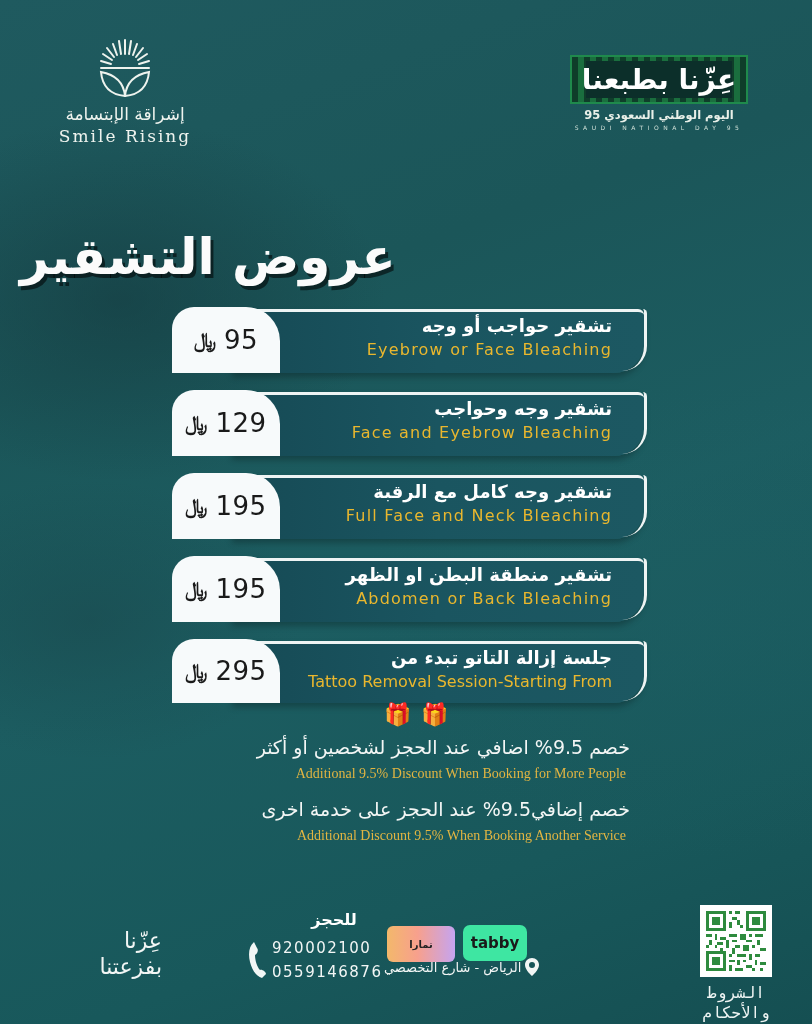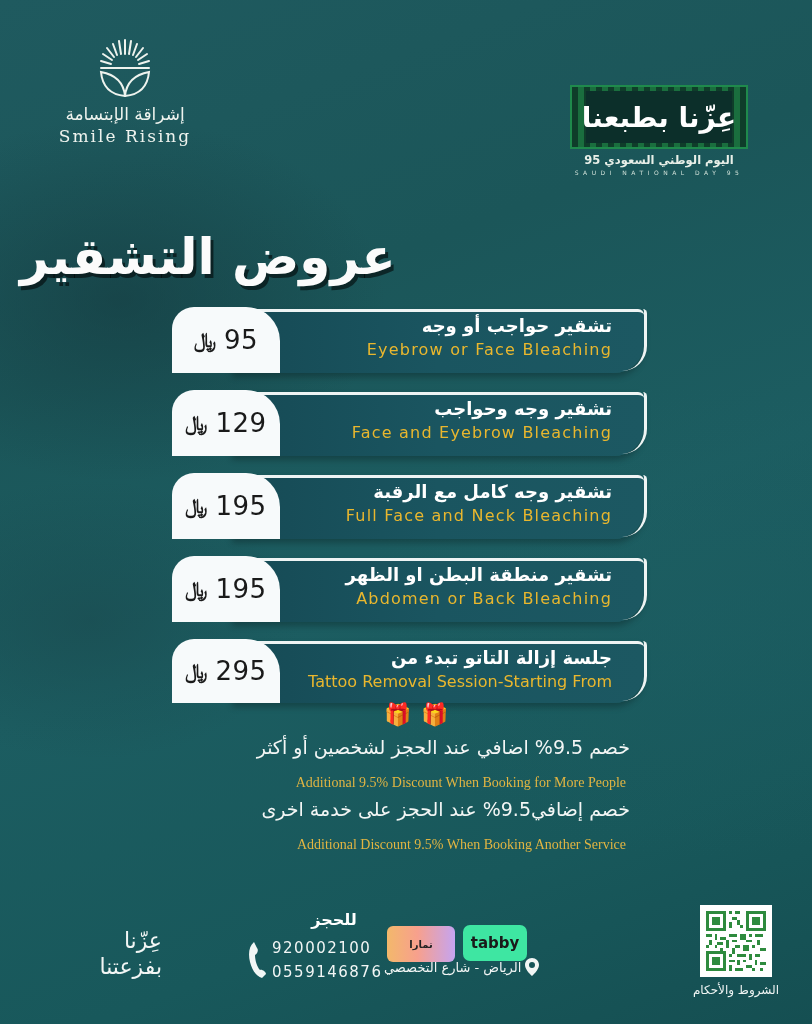--- a/index.html
+++ b/index.html
@@ -22,24 +22,24 @@
   }
   .brand-logo svg { display: block; margin: 0 auto; }
   .brand-ar { font-size: 17px; margin-top: 4px; letter-spacing: 0.5px; direction: rtl; }
   .brand-en { font-family: "DejaVu Serif", serif; font-size: 17px; letter-spacing: 2px; margin-top: 2px; }
 
   .national-day {
     position: absolute; left: 570px; top: 55px; width: 178px;
     text-align: center;
   }
   .nd-box {
-    height: 64px; border: 2px solid #1f8a4c; background:
+    height: 49px; border: 2px solid #1f8a4c; background:
       repeating-linear-gradient(90deg, #0f3d2a 0 6px, #1a6e3e 6px 12px),
       #0f3d2a;
-    position: relative; display: flex; align-items: center; justify-content: center; margin-top: 30px;
+    position: relative; display: flex; align-items: center; justify-content: center;
   }
   .nd-box::before {
     content: ""; position: absolute; inset: 4px 14px;
     background: #0c2f2a;
   }
   .nd-title {
     position: relative; color: #fff; font-weight: bold; font-size: 28px; direction: rtl;
     letter-spacing: 1px;
   }
   .nd-sub { font-size: 11.5px; color: #e8efe8; margin-top: 4px; direction: rtl; font-weight: bold; }
@@ -89,21 +89,21 @@
   .offer:nth-child(5) .offer-en { letter-spacing: 0; font-size: 16px; }
 
   
   .gifts { position: absolute; left: 384px; top: 702px; font-size: 22px; letter-spacing: 10px; }
   .discount { position: absolute; left: 190px; width: 440px; text-align: right; }
   .discount-1 { top: 733px; }
   .discount-2 { top: 795px; }
   .disc-ar { font-size: 19px; color: #f3f6f5; direction: rtl; line-height: 28px; }
   .disc-en {
     font-family: "Liberation Serif", serif; font-size: 14px; color: #e2b542;
-    line-height: 22px; margin-top: 11px; padding-right: 4px;
+    line-height: 22px; margin-top: 2px; padding-right: 4px;
   }
 
   
   .slogan {
     position: absolute; left: 40px; top: 928px; width: 122px; color: #f2f6f5;
     text-align: right; direction: rtl; font-size: 22px; line-height: 26px; letter-spacing: 4px;
   }
   .contact { position: absolute; left: 248px; top: 910px; width: 122px; }
   .contact-label { font-size: 16px; color: #fff; text-align: center; padding-left: 50px; direction: rtl; font-weight: bold; letter-spacing: 2px; }
   .phone-icon { position: absolute; left: 0; top: 30px; }
@@ -123,21 +123,21 @@
   }
   .location {
     position: absolute; left: 384px; top: 958px; display: flex; align-items: center; gap: 4px;
     direction: rtl; font-size: 13px; color: #f2f6f5;
   }
 
   .qr-wrap { position: absolute; left: 686px; top: 905px; width: 100px; text-align: center; }
   .qr {
     width: 72px; height: 72px; background: #fff; margin: 0 auto; padding: 6px;
   }
-  .qr-label { font-size: 12px; color: #eef4f3; margin-top: 6px; direction: rtl; }
+  .qr-label { font-size: 16px; color: #eef4f3; margin-top: 6px; direction: rtl; font-family: Liberation Mono, monospace; }
 </style>
 </head>
 <body>
 
 <div class="brand-logo">
   <svg width="64" height="64" viewBox="0 0 64 64">
     <g stroke="#eef3ee" stroke-width="2" fill="none" stroke-linecap="round">
       <line x1="32" y1="4" x2="32" y2="18"></line>
       <line x1="26" y1="5" x2="28" y2="18"></line>
       <line x1="38" y1="5" x2="36" y2="18"></line>

